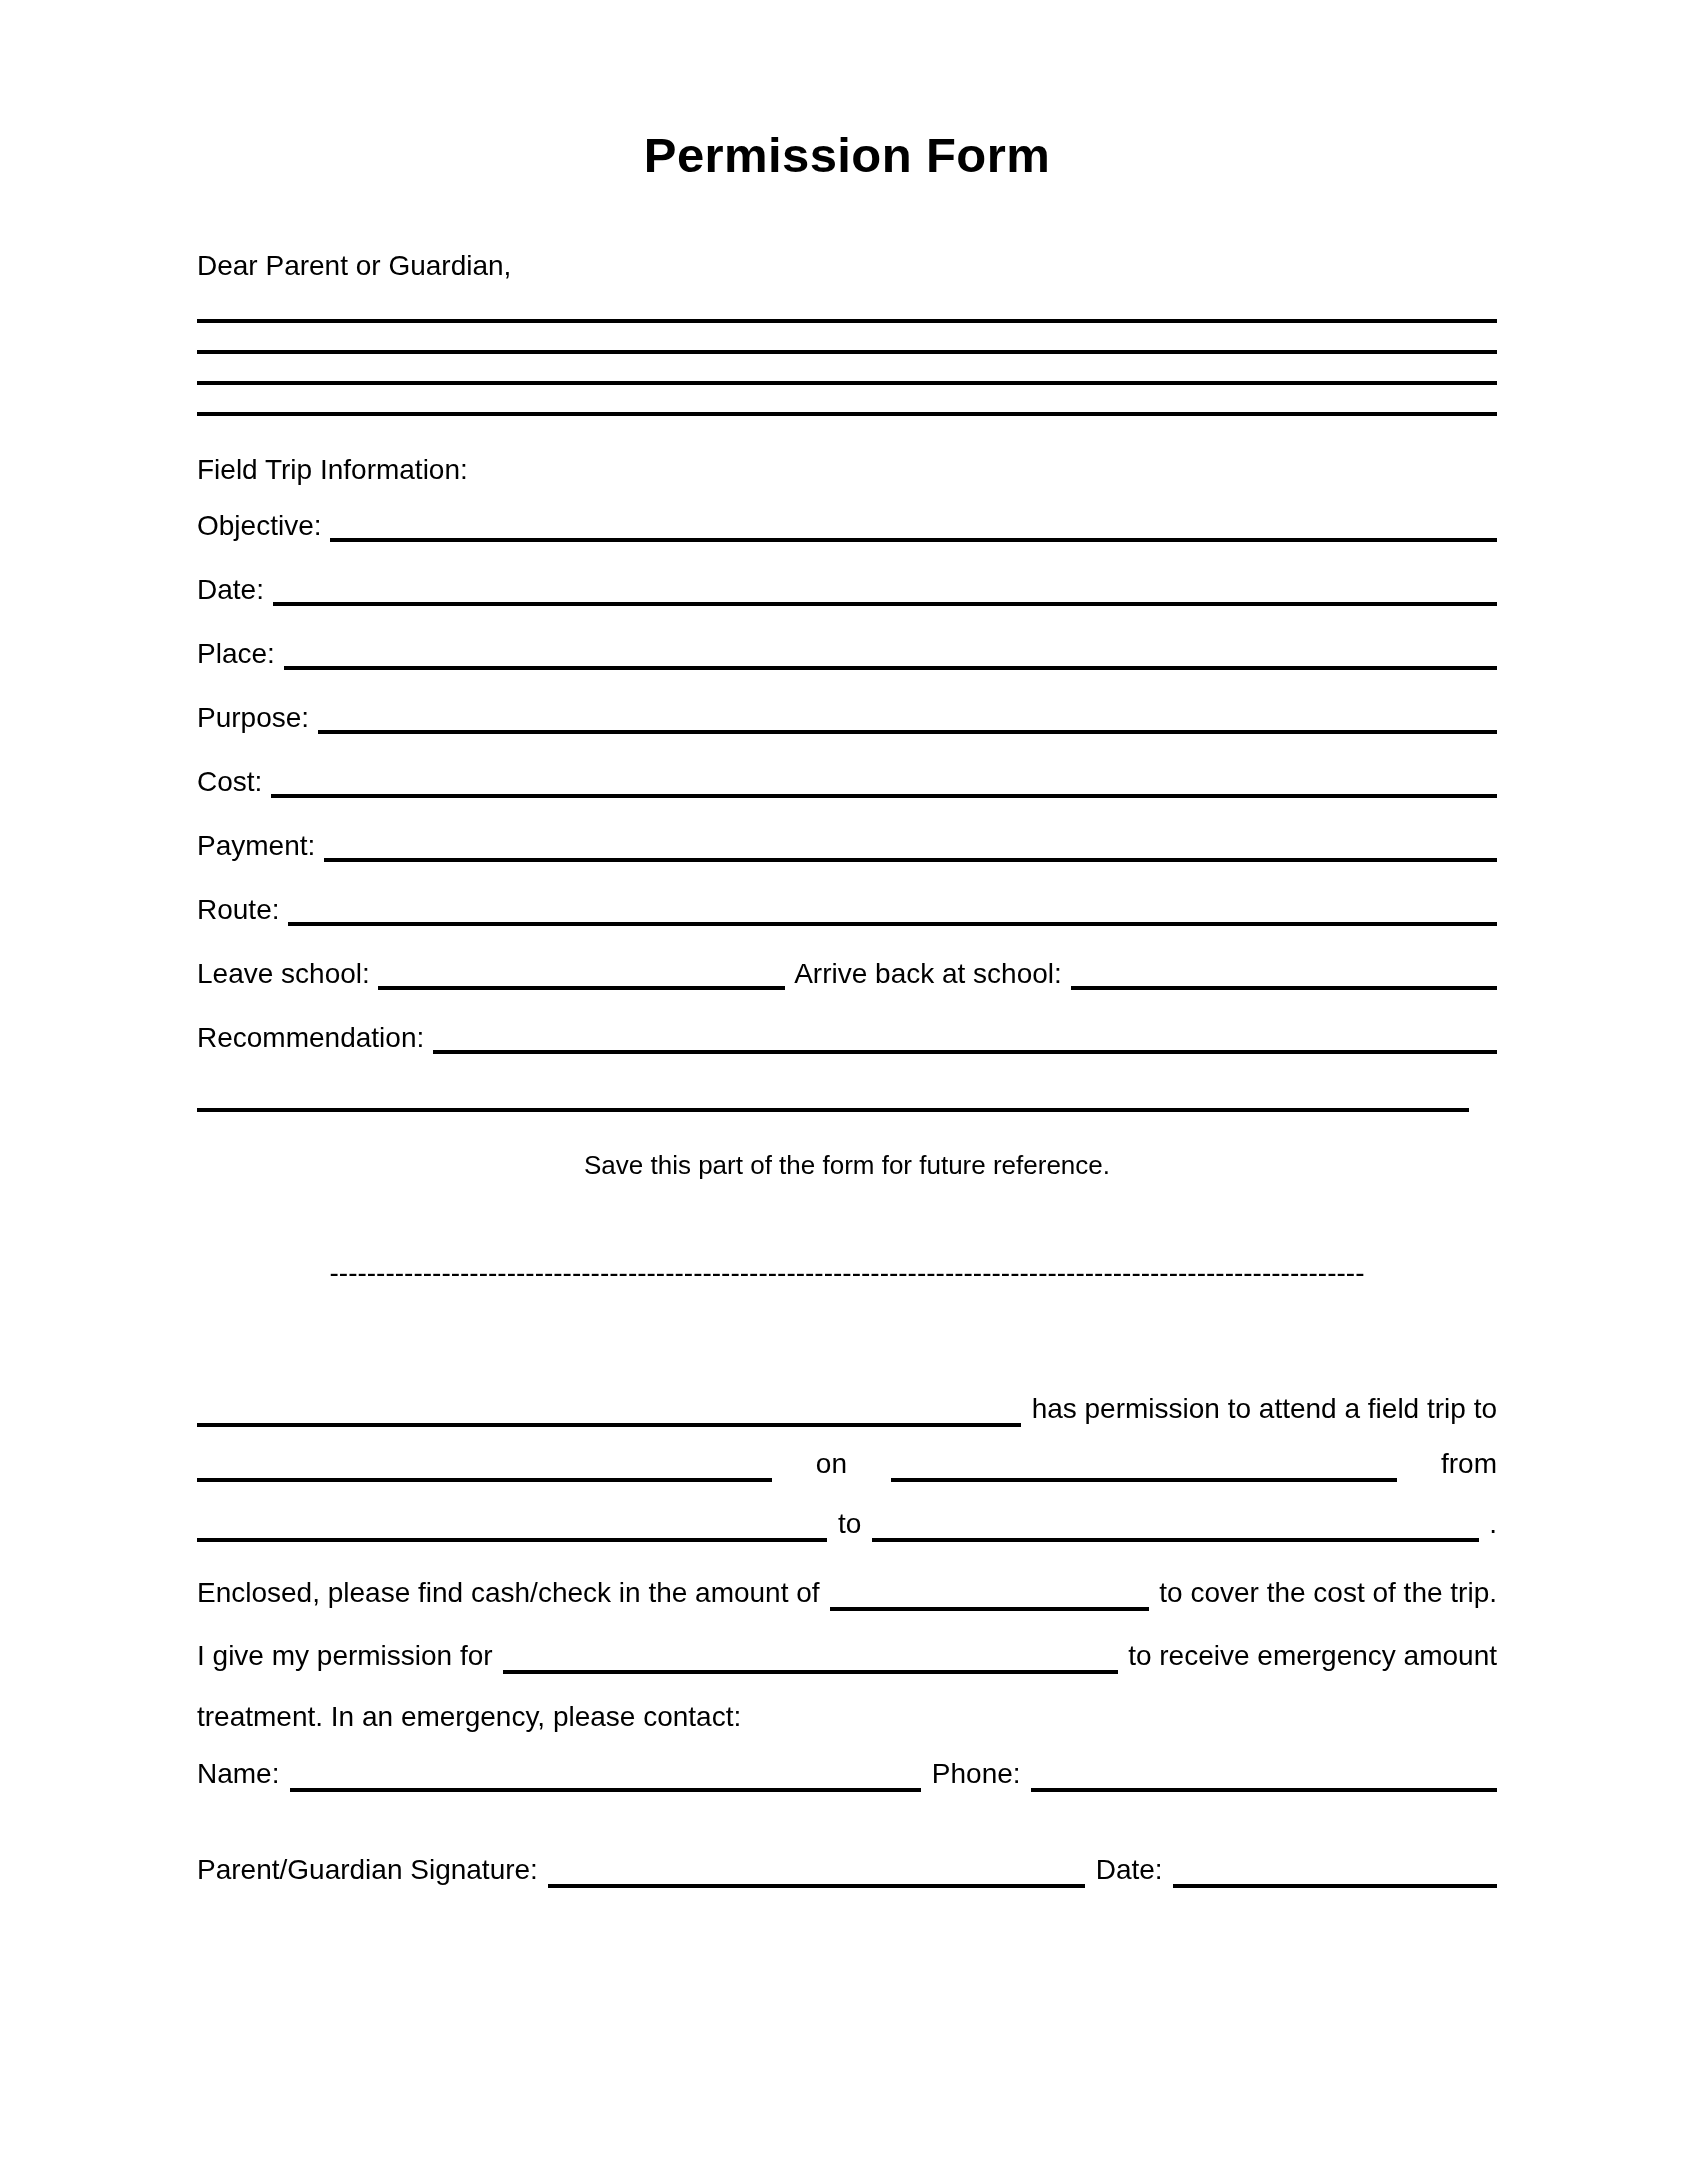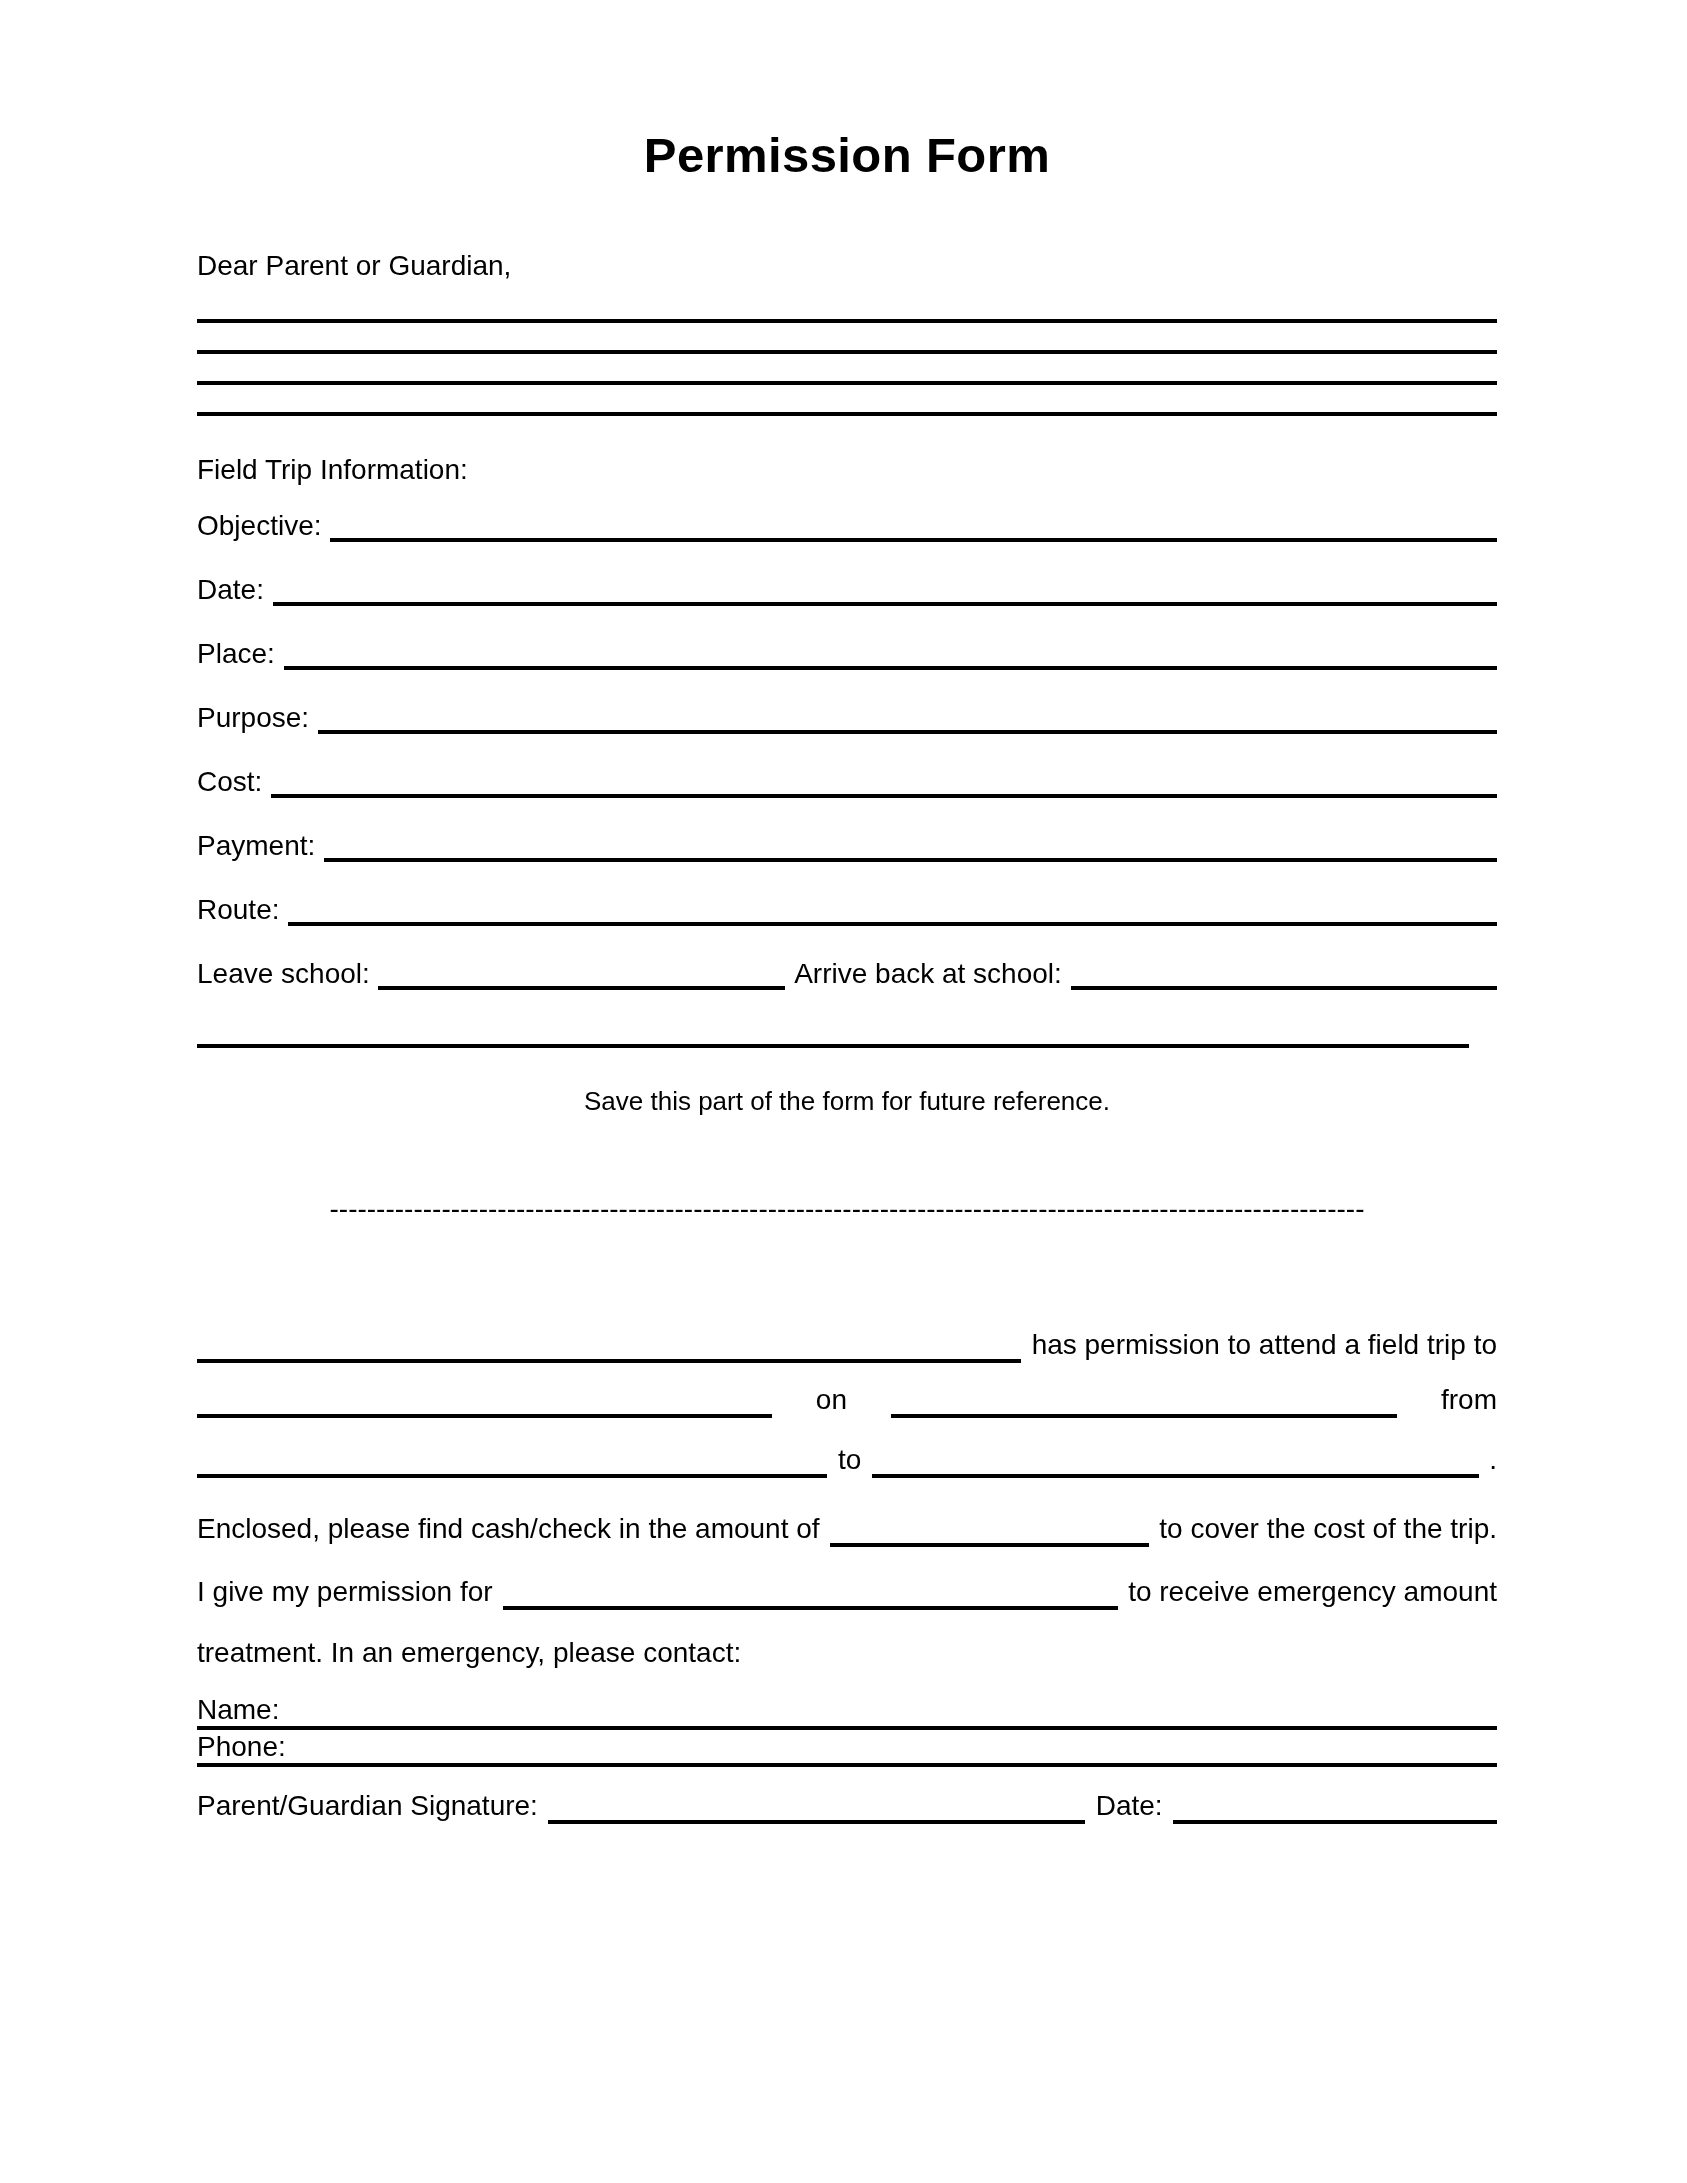--- a/index.html
+++ b/index.html
@@ -93,21 +93,21 @@
   }
   .row-attend    { margin-top: 104px; }
   .row-on-from   { margin-top: 20px; gap: 44px; }
   .row-to        { margin-top: 25px; }
   .row-enclosed  { margin-top: 34px; }
   .row-medical   { margin-top: 28px; }
   .treatment-line {
     margin: 27px 0 0 0;
     line-height: 31px;
   }
-  .row-contact   { margin-top: 25px; flex-direction: column; }
+  .row-contact   { margin-top: 25px; }
   .row-signature { margin-top: 61px; }
 </style>
 </head>
 <body>
 
 <div class="page">
 
   <h1 class="title">Permission Form</h1>
 
   <p class="salutation">Dear Parent or Guardian,</p>
@@ -154,20 +154,24 @@
     <span class="blank"></span>
   </div>
 
   <div class="field-row">
     <span class="label">Leave school:</span>
     <span class="blank w460"></span>
     <span class="label">Arrive back at school:</span>
     <span class="blank w482"></span>
   </div>
 
+  <div class="field-row">
+    <span class="label">Recommendation:</span>
+    <span class="blank"></span>
+  </div>
 
   <div class="rule continuation-rule"></div>
 
   <p class="save-note">Save this part of the form for future reference.</p>
 
   <div class="divider">---------------------------------------------------------------------------------------------------------------</div>
 
   <div class="bottom-row row-attend">
     <span class="blank"></span>
     <span class="label">has permission to attend a field trip to</span>

